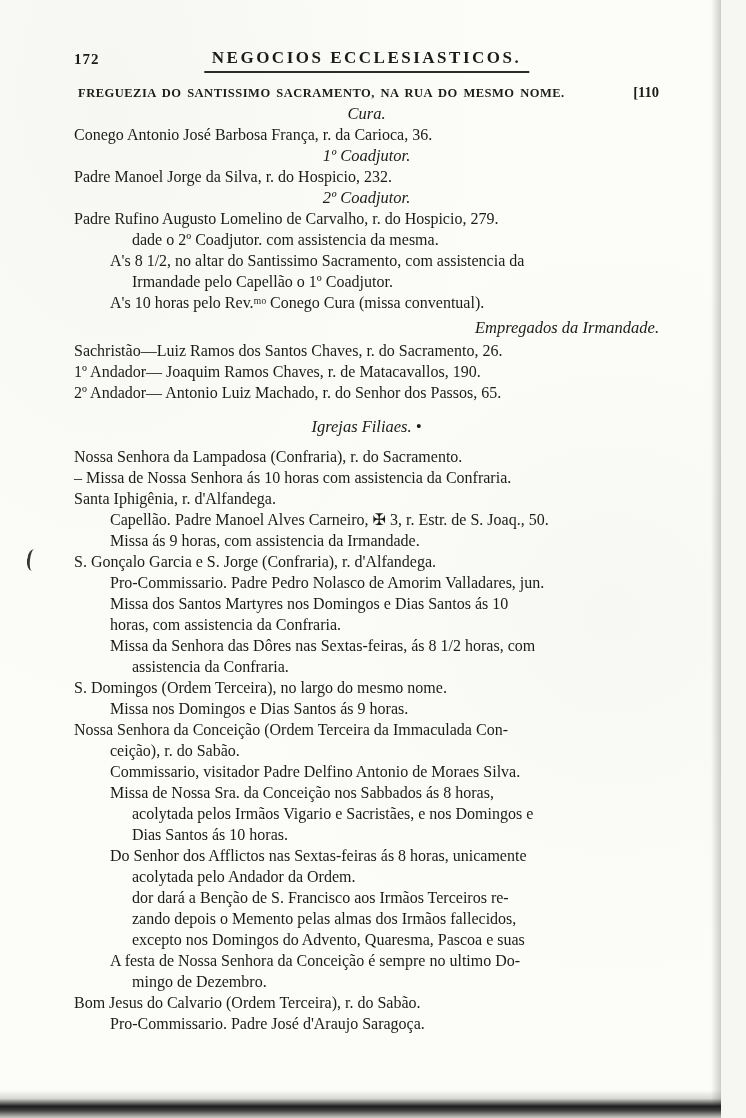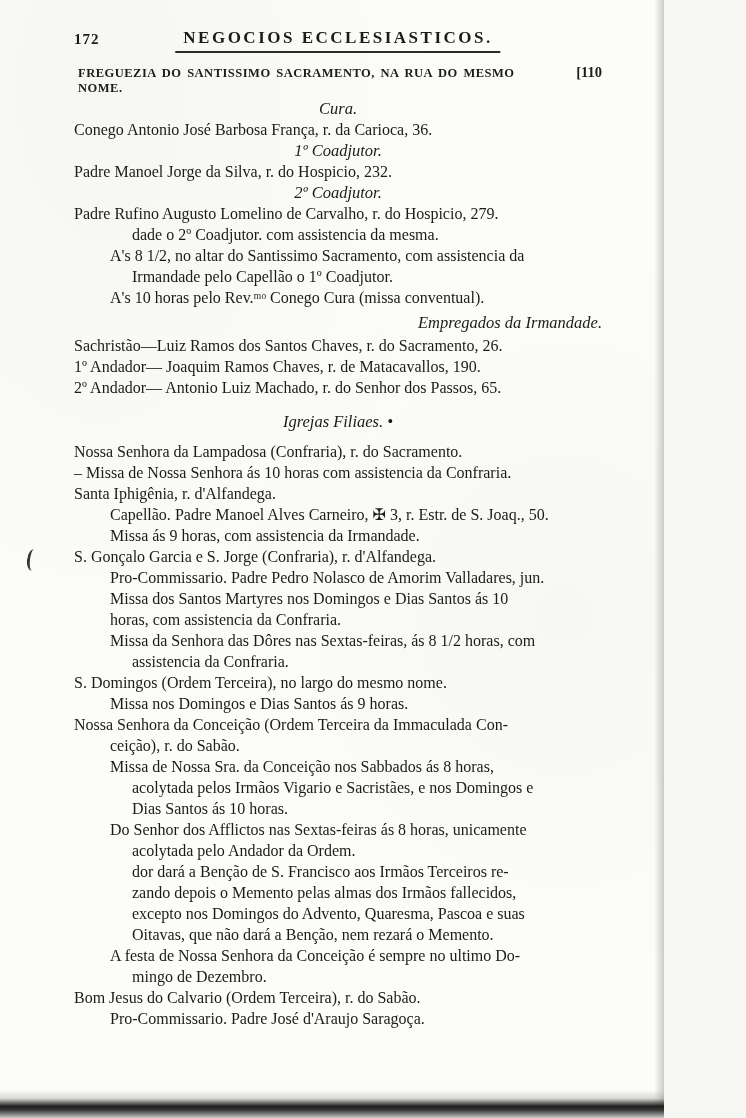--- a/index.html
+++ b/index.html
@@ -9,24 +9,24 @@
   body {
     width: 746px;
     height: 1118px;
     overflow: hidden;
     font-family: "Liberation Serif", "DejaVu Serif", serif;
     color: #1b1b1b;
     background: #f6f6f3;
   }
   .page {
     position: relative;
-    width: 664px;
+    width: 721px;
     height: 1118px;
     box-sizing: border-box;
-    padding: 28px 62px 0 74px;
+    padding: 48px 62px 0 74px;
     background:
       radial-gradient(ellipse at 15% 8%, rgba(0,0,0,0.025), transparent 45%),
       radial-gradient(ellipse at 85% 55%, rgba(0,0,0,0.02), transparent 45%),
       #fcfcf9;
   }
   .page-header {
     position: relative;
     height: 28px;
     margin-bottom: 6px;
   }
@@ -154,29 +154,29 @@
       <div class="line flush">S. Gonçalo Garcia e S. Jorge (Confraria), r. d'Alfandega.</div>
       <div class="line indent1"><span class="lead-italic">Pro-Commissario.</span> Padre Pedro Nolasco de Amorim Valladares, jun.</div>
       <div class="line indent1">Missa dos Santos Martyres nos Domingos e Dias Santos ás 10</div>
       <div class="line indent1">horas, com assistencia da Confraria.</div>
       <div class="line indent1">Missa da Senhora das Dôres nas Sextas-feiras, ás 8 1/2 horas, com</div>
       <div class="line indent2">assistencia da Confraria.</div>
       <div class="line flush">S. Domingos (Ordem Terceira), no largo do mesmo nome.</div>
       <div class="line indent1">Missa nos Domingos e Dias Santos ás 9 horas.</div>
       <div class="line flush">Nossa Senhora da Conceição (Ordem Terceira da Immaculada Con-</div>
       <div class="line indent1">ceição), r. do Sabão.</div>
+      <div class="line indent1"><span class="lead-italic">Commissario,</span> visitador Padre Delfino Antonio de Moraes Silva.</div>
       <div class="line indent1">Missa de Nossa Sra. da Conceição nos Sabbados ás 8 horas,</div>
       <div class="line indent2">acolytada pelos Irmãos Vigario e Sacristães, e nos Domingos e</div>
       <div class="line indent2">Dias Santos ás 10 horas.</div>
       <div class="line indent1">Do Senhor dos Afflictos nas Sextas-feiras ás 8 horas, unicamente</div>
       <div class="line indent2">acolytada pelo Andador da Ordem.</div>
       <div class="line indent2">dor dará a Benção de S. Francisco aos Irmãos Terceiros re-</div>
       <div class="line indent2">zando depois o Memento pelas almas dos Irmãos fallecidos,</div>
       <div class="line indent2">excepto nos Domingos do Advento, Quaresma, Pascoa e suas</div>
-      <div class="line indent2">Oitavas, que não dará a Benção, nem rezará o Memento.</div>
       <div class="line indent1">A festa de Nossa Senhora da Conceição é sempre no ultimo Do-</div>
       <div class="line indent2">mingo de Dezembro.</div>
       <div class="line flush">Bom Jesus do Calvario (Ordem Terceira), r. do Sabão.</div>
       <div class="line indent1"><span class="lead-italic">Pro-Commissario.</span> Padre José d'Araujo Saragoça.</div>
     </main>
 
   <div class="ink-mark"></div>
   <div class="edge-shadow-right"></div>
   <div class="bottom-bar"></div>
 

